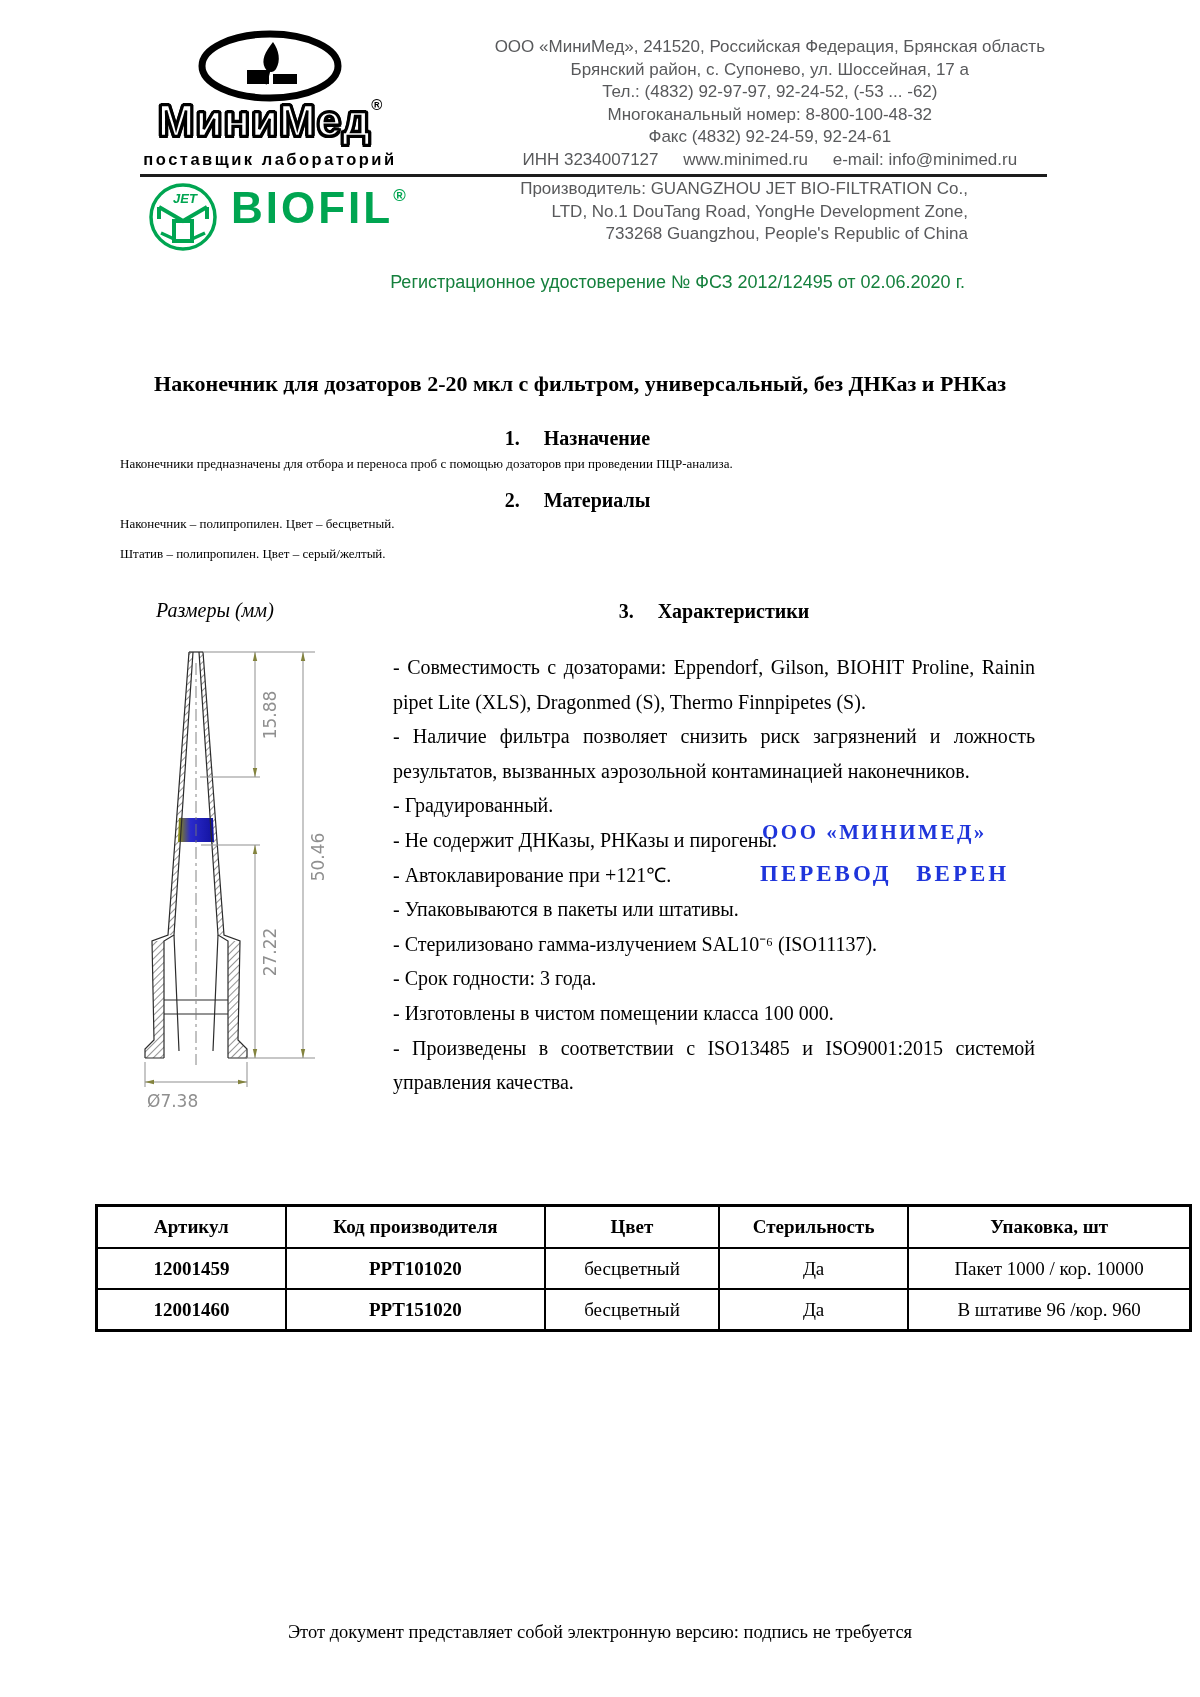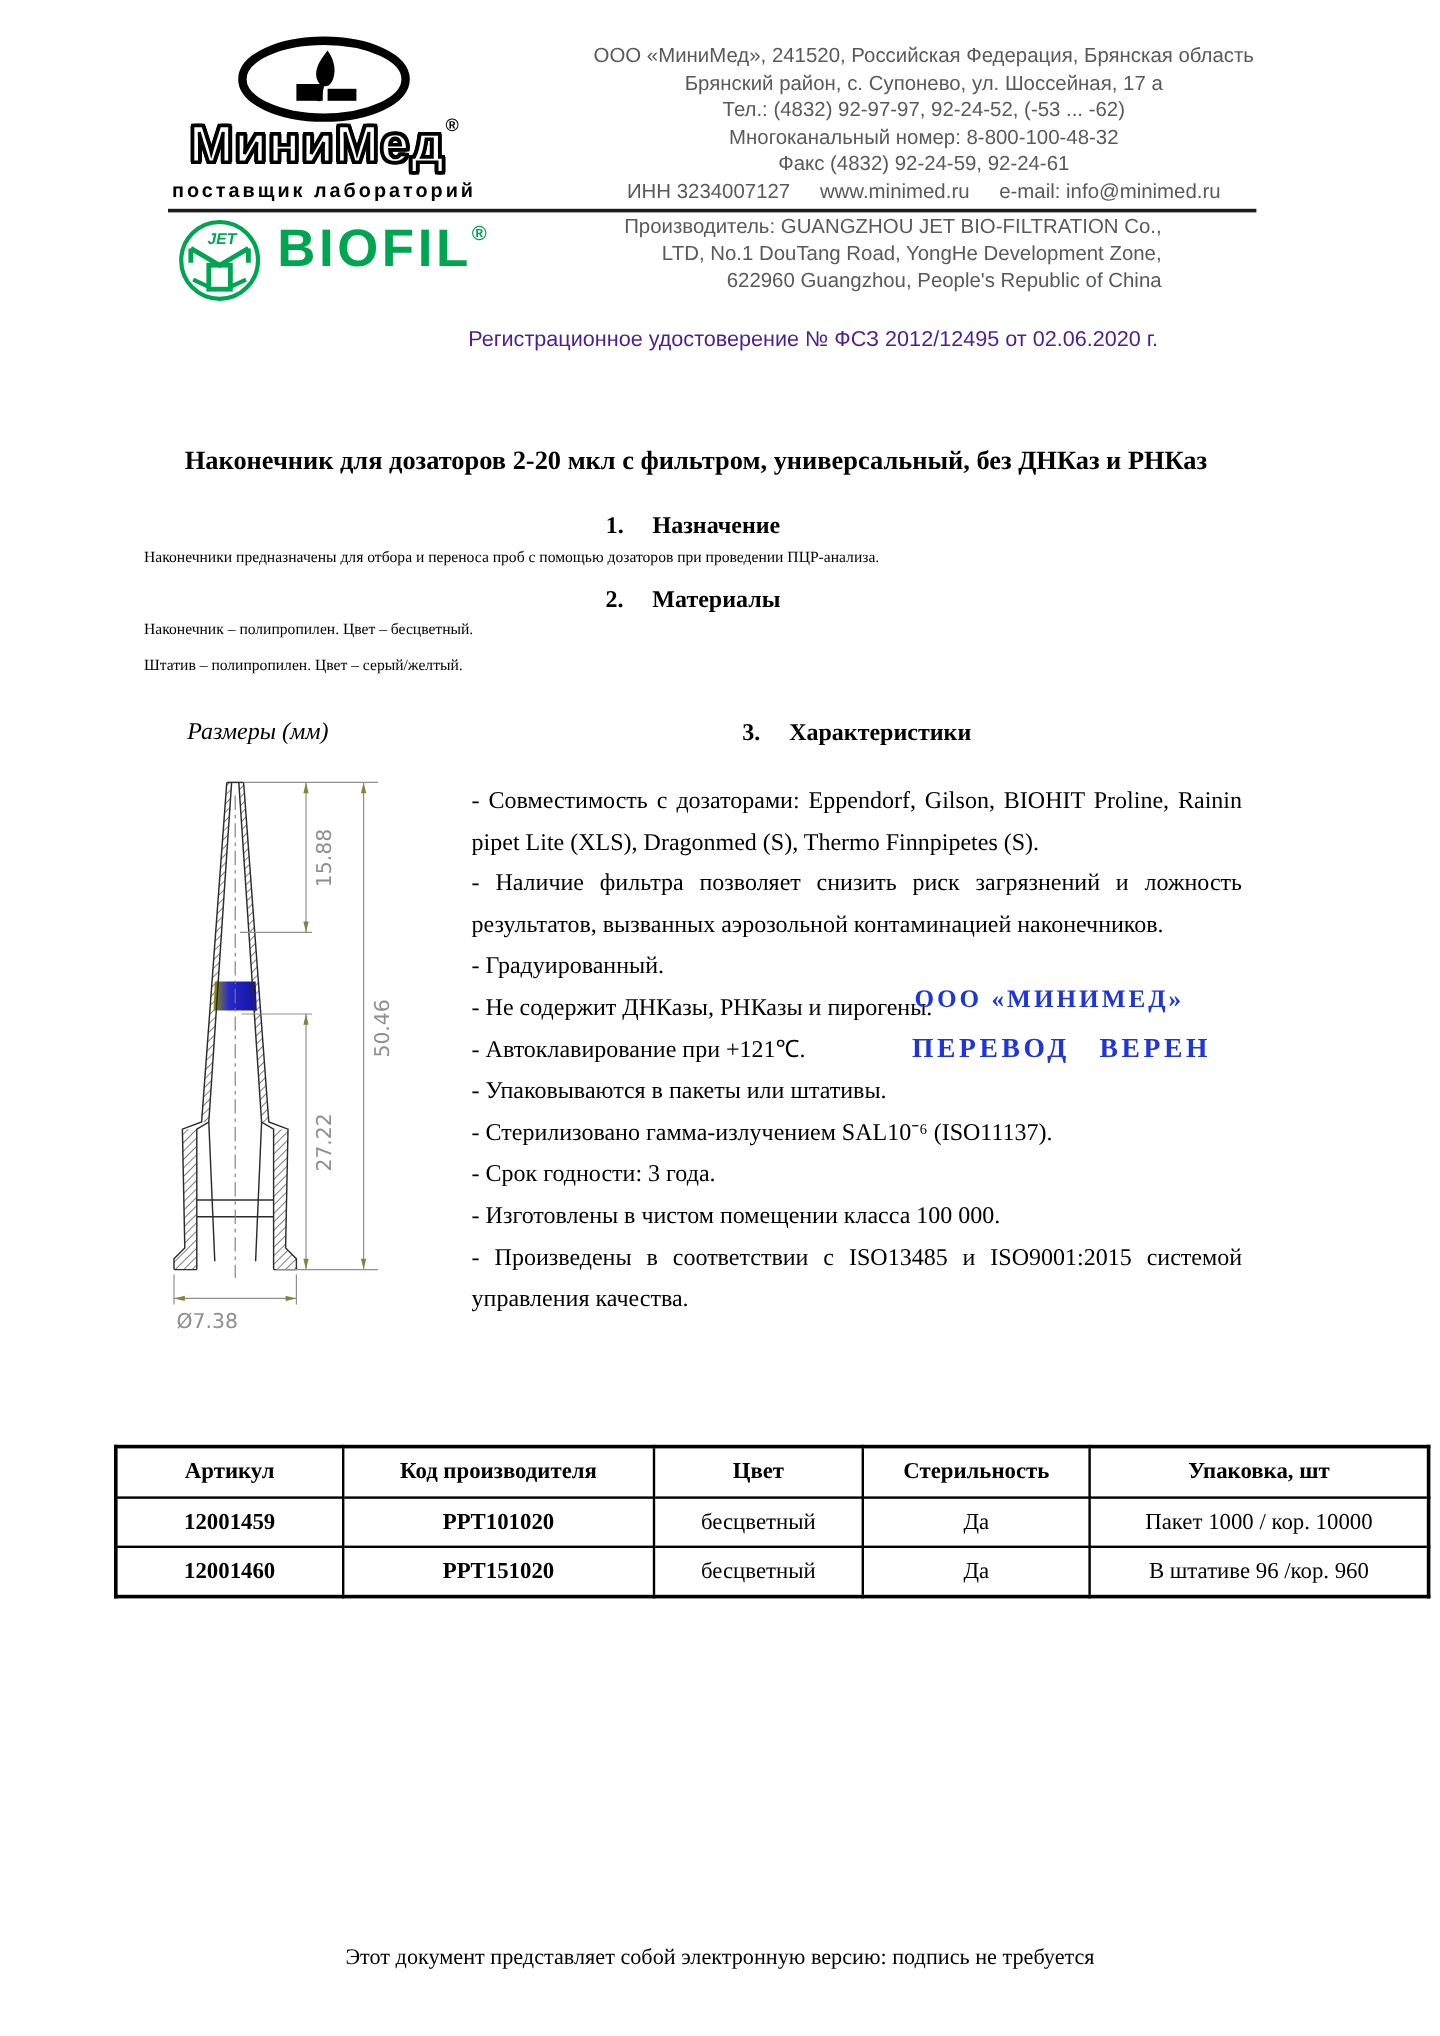--- a/index.html
+++ b/index.html
@@ -31,21 +31,21 @@
   .jet-badge{position:absolute;left:0;top:0;}
   .biofil-name{position:absolute;left:84px;top:2px;font-family:"Liberation Sans",sans-serif;
                font-weight:900;font-size:44px;letter-spacing:3px;color:#00a551;white-space:nowrap;}
   .biofil-reg{font-size:17px;font-weight:bold;vertical-align:22px;letter-spacing:0;}
 
   .manufacturer{position:absolute;top:178px;right:232px;text-align:right;
                 font-family:"Liberation Sans",sans-serif;font-size:17px;line-height:22.5px;
                 color:#58595b;white-space:nowrap;}
 
   .registration{position:absolute;top:272px;right:235px;text-align:right;
-                font-family:"Liberation Sans",sans-serif;font-size:18px;color:#4c1d95;white-space:nowrap;}
+                font-family:"Liberation Sans",sans-serif;font-size:18px;color:#15803d;white-space:nowrap;}
 
   
   .doc-title{position:absolute;left:120px;right:165px;top:326px;text-align:center;
              font-weight:bold;font-size:20px;}
   .product-title{position:absolute;left:0;right:40px;top:371px;text-align:center;
                  font-weight:bold;font-size:22px;white-space:nowrap;}
   .sec-head{position:absolute;left:120px;right:165px;text-align:center;font-weight:bold;font-size:20px;}
   .sec-head .num{margin-right:24px;}
   .sec1-head{top:427px;} .sec2-head{top:489px;}
   .body-line{position:absolute;left:120px;font-size:13px;white-space:nowrap;}
@@ -121,21 +121,21 @@
       <rect x="27" y="40" width="18" height="20" fill="none" stroke="#00a551" stroke-width="4"></rect>
       <path d="M14,52 L27,58 M58,52 L45,58" fill="none" stroke="#00a551" stroke-width="3.5"></path>
       <text x="26" y="22" font-family="Liberation Sans, sans-serif" font-size="13" font-style="italic" font-weight="bold" fill="#00a551">JET</text>
     </svg>
     <div class="biofil-name"><span>BIOFIL</span><span class="biofil-reg">®</span></div>
   </div>
 
   <div class="manufacturer">
     <div>Производитель: GUANGZHOU JET BIO-FILTRATION Co.,</div>
     <div>LTD, No.1 DouTang Road, YongHe Development Zone,</div>
-    <div>622960 Guangzhou, People's Republic of China</div>
+    <div>733268 Guangzhou, People's Republic of China</div>
   </div>
 
   <div class="registration">Регистрационное удостоверение № ФСЗ 2012/12495 от 02.06.2020 г.</div>
 
   <div class="product-title">Наконечник для дозаторов 2-20 мкл с фильтром, универсальный, без ДНКаз и РНКаз</div>
 
   <div class="sec-head sec1-head">
     <span class="num">1.</span><span>Назначение</span>
   </div>
   <div class="body-line sec1-body">Наконечники предназначены для отбора и переноса проб с помощью дозаторов при проведении ПЦР-анализа.</div>

